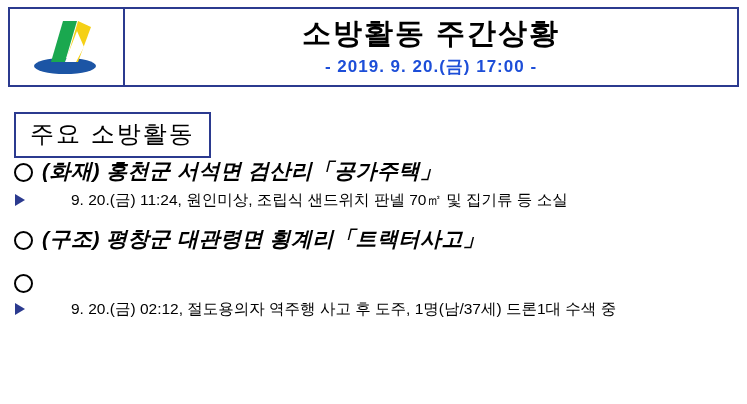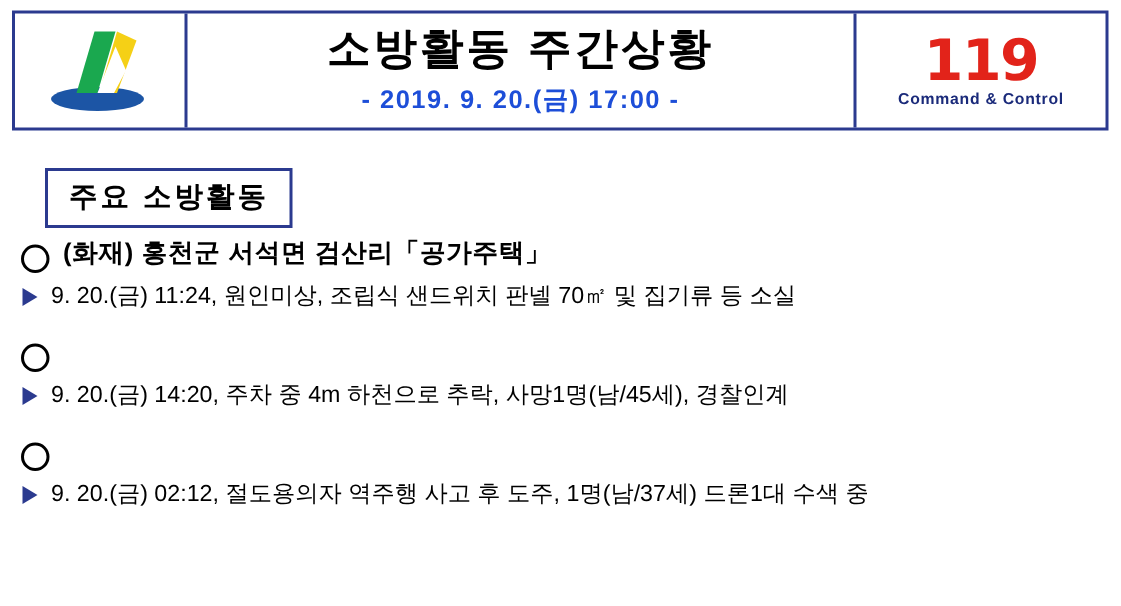--- a/index.html
+++ b/index.html
@@ -92,66 +92,68 @@
     margin-top: 2px;
     font-size: 10.5px;
     font-weight: bold;
     color: #1a2a7a;
     letter-spacing: 0.5px;
   }
 
   
   .section-label {
     position: absolute;
-    left: 30px;
+    left: 14px;
     top: 112px;
     border: 2px solid #2b3a8f;
     padding: 4px 14px 6px 14px;
-    font-size: 19px;
-    font-weight: bold;
+    font-size: 24px;
+    font-weight: normal;
     letter-spacing: 2px;
     background: #ffffff;
     color: #000000;
   }
 
   
   .content {
     position: absolute;
     left: 14px;
     top: 158px;
     width: 725px;
   }
   .item-block {
     margin-bottom: 16px;
   }
   .item-title {
     display: flex;
     align-items: flex-start;
-    font-size: 17px;
+    font-size: 21px;
     font-weight: bold;
     letter-spacing: 0.5px;
     line-height: 1.25;
     margin-bottom: 6px;
+    font-style: italic;
   }
   .bullet-o {
     display: inline-block;
     width: 15px;
     height: 15px;
     border: 2.4px solid #000000;
     border-radius: 50%;
     margin-right: 9px;
     margin-top: 5px;
     flex: 0 0 auto;
   }
   .item-detail {
     display: flex;
     align-items: flex-start;
     font-size: 15.5px;
     line-height: 1.3;
     margin-left: 1px;
+    gap: 37px;
   }
   .bullet-tri {
     width: 0;
     height: 0;
     border-top: 6px solid transparent;
     border-bottom: 6px solid transparent;
     border-left: 10px solid #2b3a8f;
     margin-right: 9px;
     margin-top: 4px;
     flex: 0 0 auto;
@@ -173,48 +175,41 @@
           <path d="M44 45 L56 14 L63 30 L55 45 Z" fill="#ffffff"></path>
         </svg>
       </span>
     </div>
 
     <div class="header-center">
       <div class="header-title">소방활동 주간상황</div>
       <div class="header-sub">- 2019. 9. 20.(금) 17:00 -</div>
     </div>
 
-    <div class="header-right">
-      <div class="brand-119">119</div>
-      <div class="brand-caption">Command &amp; Control</div>
-    </div>
   </div>
 
   <div class="section-label">주요 소방활동</div>
 
   <div class="content">
 
     <div class="item-block">
       <div class="item-title">
         <span class="bullet-o"></span>
         <span>(화재) 홍천군 서석면 검산리「공가주택」</span>
       </div>
       <div class="item-detail">
         <span class="bullet-tri"></span>
         <span>9. 20.(금) 11:24, 원인미상, 조립식 샌드위치 판넬 70㎡ 및 집기류 등 소실</span>
       </div>
     </div>
 
     <div class="item-block">
       <div class="item-title">
         <span class="bullet-o"></span>
-      </div>
-      <div class="item-detail">
-        <span class="bullet-tri"></span>
-        <span>9. 20.(금) 14:20, 주차 중 4m 하천으로 추락, 사망1명(남/45세), 경찰인계</span>
+        <span>(구조) 평창군 대관령면 횡계리「트랙터사고」</span>
       </div>
     </div>
 
     <div class="item-block">
       <div class="item-title">
         <span class="bullet-o"></span>
       </div>
       <div class="item-detail">
         <span class="bullet-tri"></span>
         <span>9. 20.(금) 02:12, 절도용의자 역주행 사고 후 도주, 1명(남/37세) 드론1대 수색 중</span>

